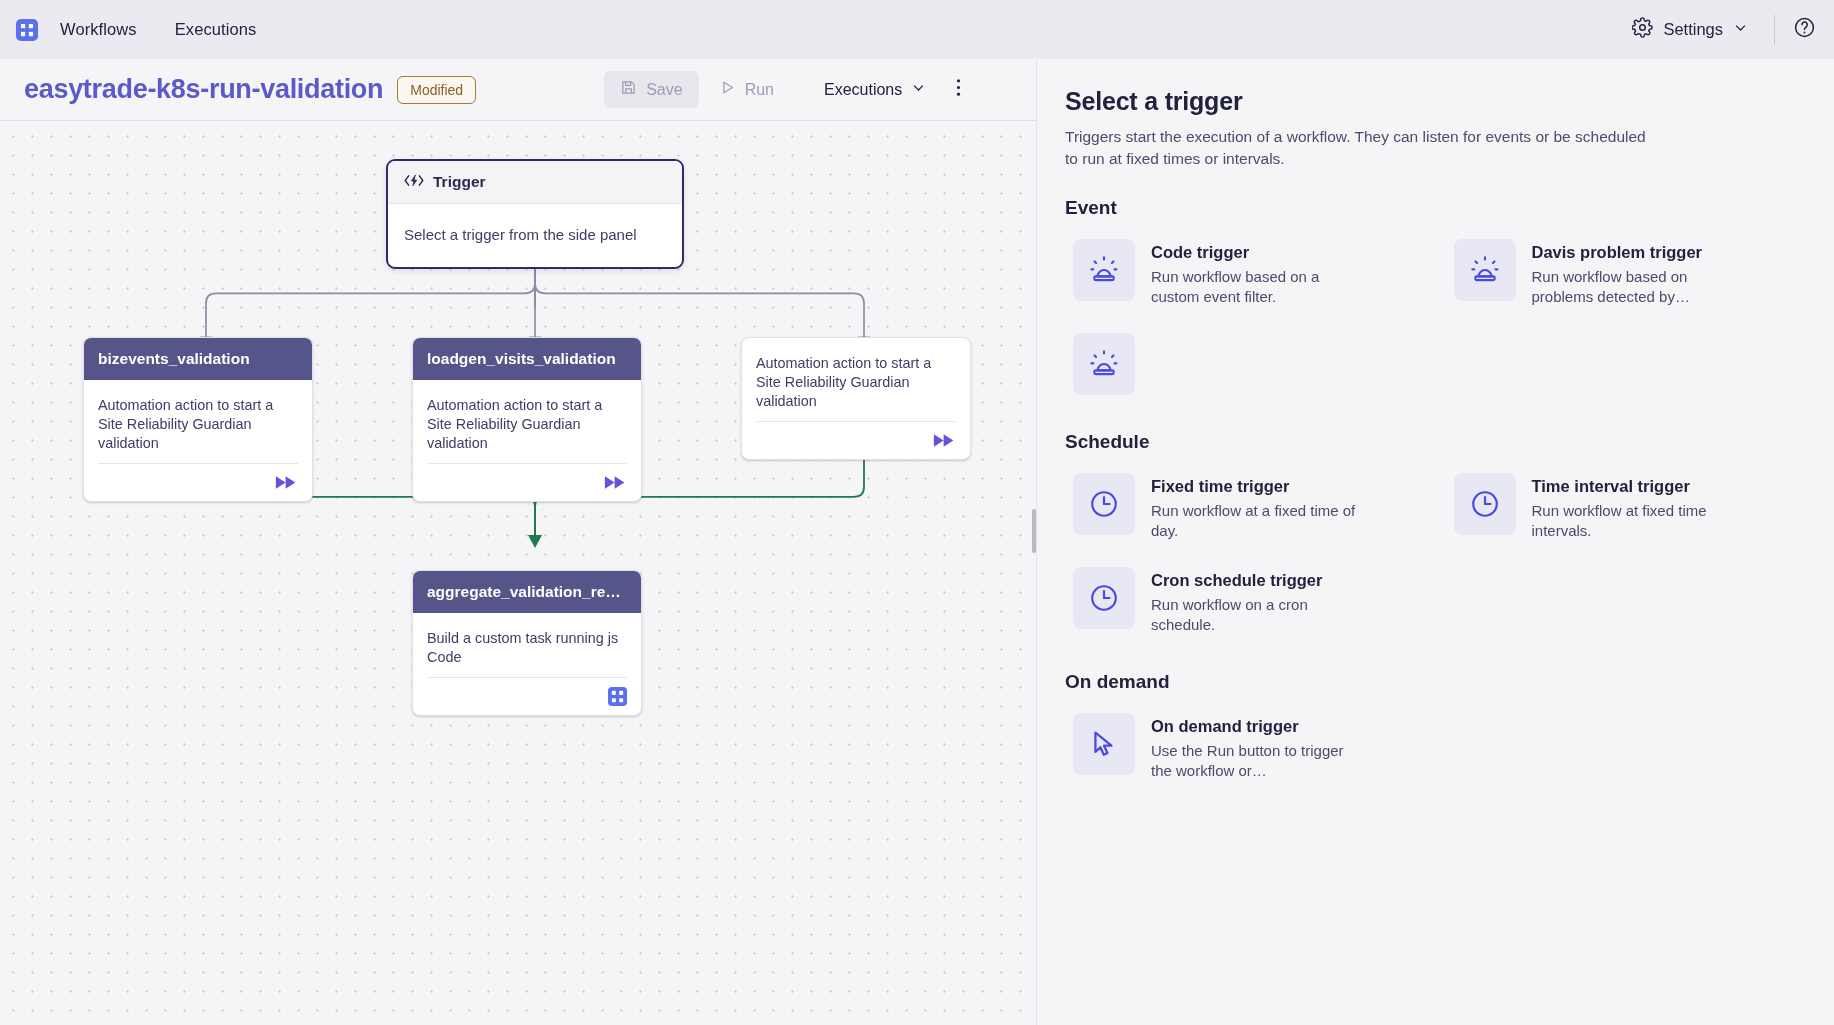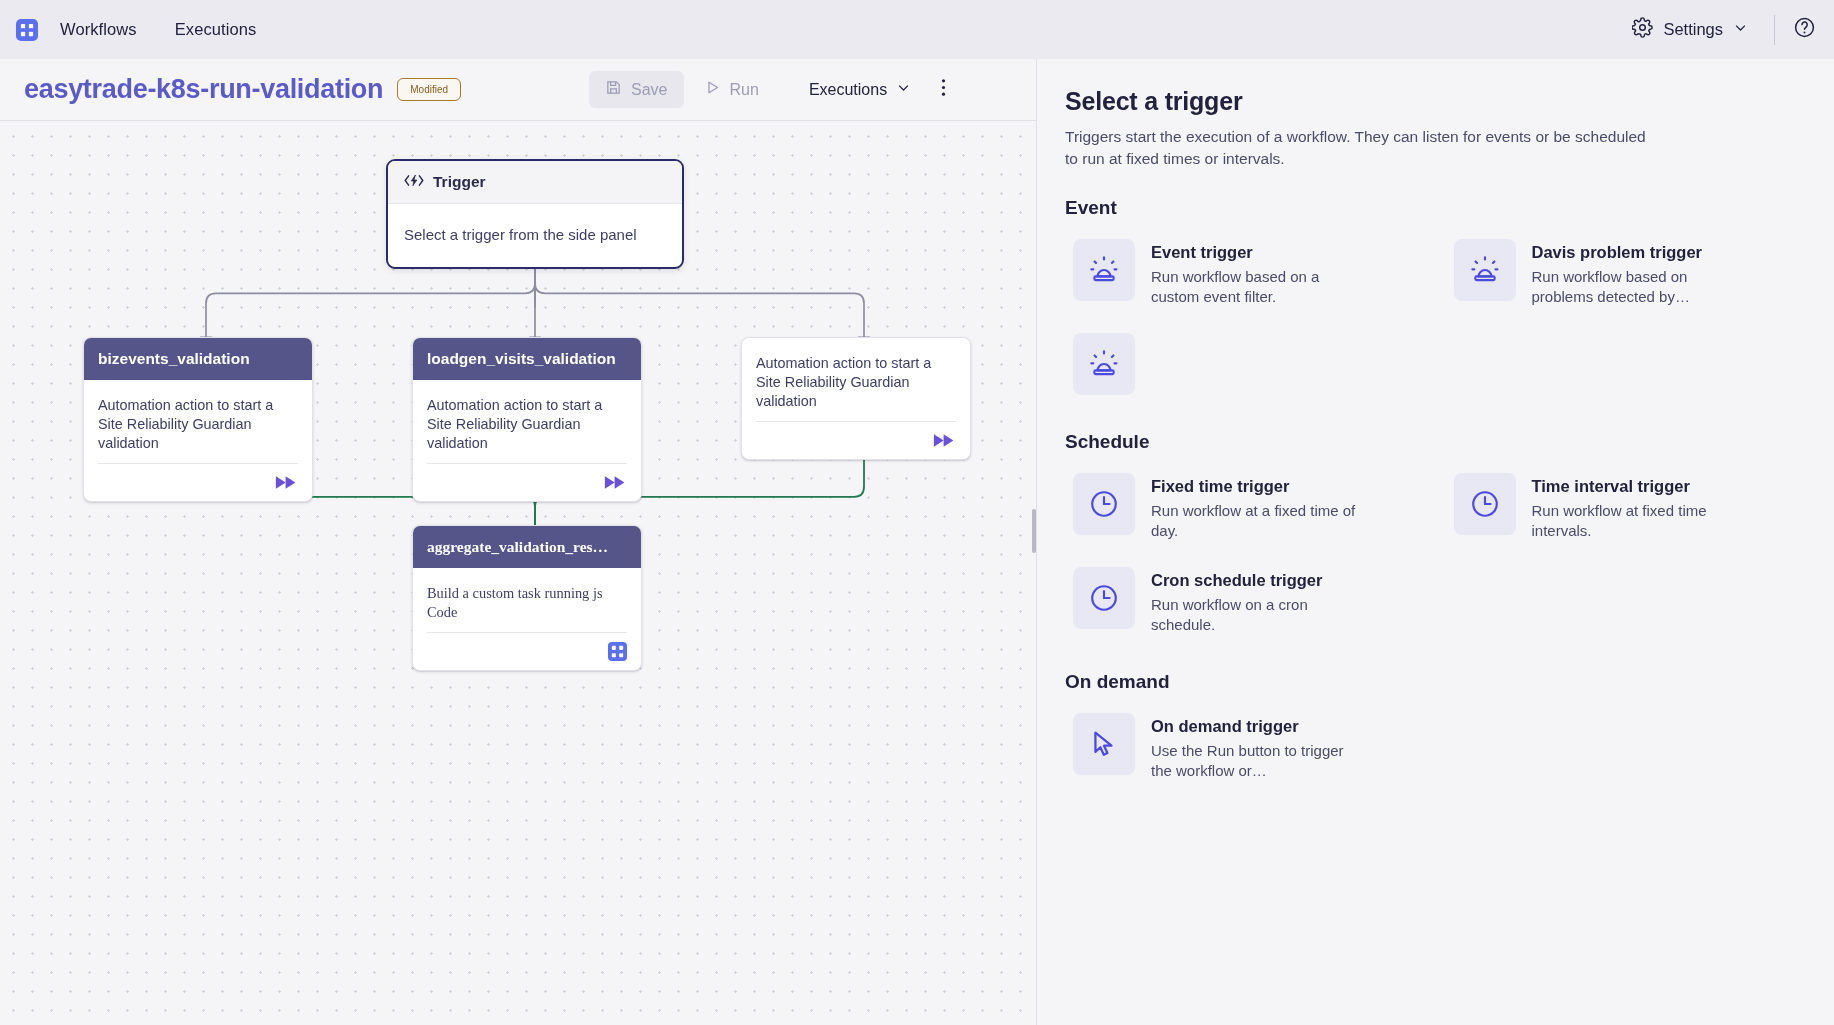--- a/index.html
+++ b/index.html
@@ -59,21 +59,21 @@
   .wf-title {
     font-size: 27px; font-weight: 700; color: #5a5ac8;
     letter-spacing: -.3px;
   }
   .badge-modified {
     margin-left: 14px;
     border: 1px solid #a97a2c;
     color: #8a5f1f;
     background: #faf7f2;
     border-radius: 6px;
-    font-size: 10px;
+    font-size: 14px;
     padding: 5px 12px;
   }
   .wf-actions { display: flex; align-items: center; margin-left: 128px; gap: 4px; }
   .btn-flat {
     display: flex; align-items: center; gap: 9px;
     font-size: 16px; padding: 8px 16px; border-radius: 6px;
     border: none; background: transparent; cursor: pointer;
     font-family: inherit;
   }
   .btn-save { background: #e8e7ee; color: #9d9cb4; }
@@ -318,21 +318,21 @@
           <div class="task-foot">
             <span class="foot-icon">
               <svg width="23" height="17" viewBox="0 0 26 18" fill="#6a4fd8">
                 <path d="M1 2 L12 9 L1 16 z"></path>
                 <path d="M12 2 L23 9 L12 16 z"></path>
               </svg>
             </span>
           </div>
         </div>
 
-        <div class="node node-task" style="left:412px; top:404px;font-family:Liberation Serif, serif;">
+        <div class="node node-task" style="left:412px; top:449px;">
           <div class="task-head">aggregate_validation_res…</div>
           <div class="task-body">Build a custom task running js Code</div>
           <div class="task-foot">
             <span class="foot-icon code-chip">
               <svg width="13" height="13" viewBox="0 0 16 16" fill="none">
                 <rect x="1" y="1" width="5" height="5" rx="1" fill="#fff"></rect>
                 <rect x="10" y="1" width="5" height="5" rx="1" fill="#fff"></rect>
                 <rect x="1" y="10" width="5" height="5" rx="1" fill="#fff"></rect>
                 <rect x="10" y="10" width="5" height="5" rx="1" fill="#fff"></rect>
                 <path d="M6 3.5h4M6 12.5h4M3.5 6v4M12.5 6v4" stroke="#5a70f0" stroke-width="1.3"></path>
@@ -353,21 +353,21 @@
       <div class="grid2">
         <div class="trig-card">
           <div class="trig-ico">
             <svg width="30" height="30" viewBox="0 0 28 28" fill="none" stroke="#4a4ae0" stroke-width="2" stroke-linecap="round">
               <path d="M8 20 a6 6 0 0112 0z" fill="none"></path>
               <rect x="5" y="20" width="18" height="3.4" rx="1.2"></rect>
               <path d="M14 4.2V2.2M6.6 7.4L5.2 6M21.4 7.4L22.8 6M4 13.4H2.2M23.8 13.4h1.8"></path>
             </svg>
           </div>
           <div class="trig-tx">
-            <div class="trig-name">Event trigger</div>
+            <div class="trig-name">Code trigger</div>
             <div class="trig-desc">Run workflow based on a custom event filter.</div>
           </div>
         </div>
         <div class="trig-card">
           <div class="trig-ico">
             <svg width="30" height="30" viewBox="0 0 28 28" fill="none" stroke="#4a4ae0" stroke-width="2" stroke-linecap="round">
               <path d="M8 20 a6 6 0 0112 0z" fill="none"></path>
               <rect x="5" y="20" width="18" height="3.4" rx="1.2"></rect>
               <path d="M14 4.2V2.2M6.6 7.4L5.2 6M21.4 7.4L22.8 6M4 13.4H2.2M23.8 13.4h1.8"></path>
             </svg>

